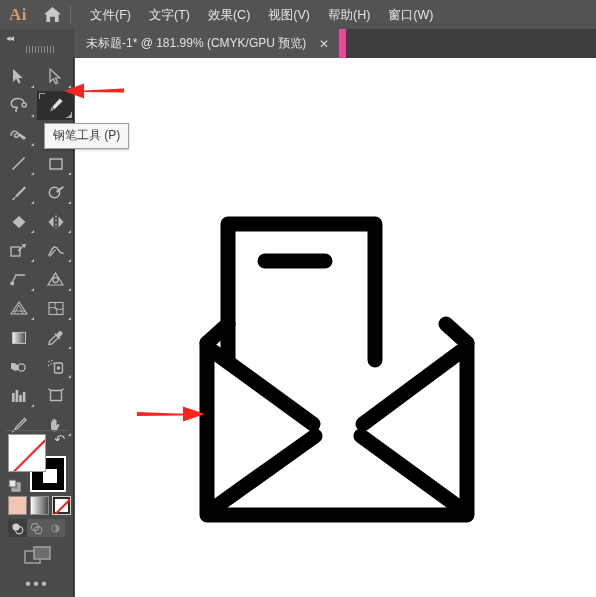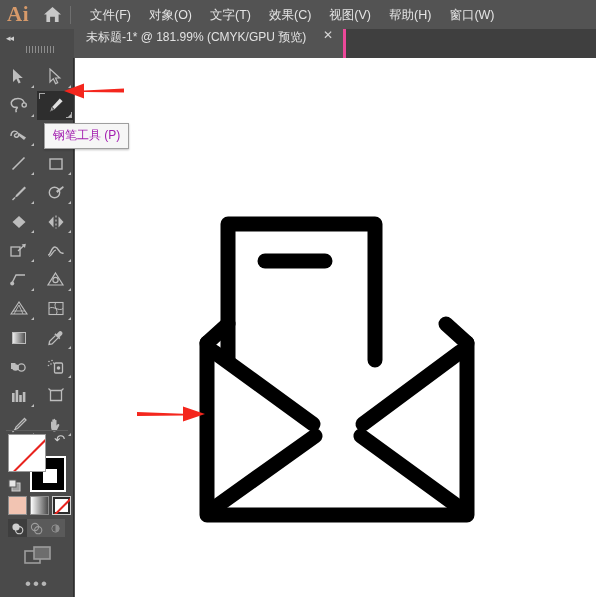--- a/index.html
+++ b/index.html
@@ -10,42 +10,42 @@
     -webkit-font-smoothing:antialiased;
   }
   #app{ position:relative; width:596px; height:597px; }
 
   
   .menubar{
     position:absolute; left:0; top:0; width:596px; height:29px;
     background:#535353; display:flex; align-items:center;
   }
   .ai-logo{
-    width:36px; text-align:center; color:#d79a6a; font-size:21px;
+    width:36px; text-align:center; color:#d79a6a; font-size:17px;
     font-weight:bold; letter-spacing:.5px; font-family:"Liberation Serif",serif;
     line-height:29px;
   }
   .home-btn{ width:32px; height:29px; display:flex; align-items:center; justify-content:center; }
   .home-btn svg{ display:block; }
   .mb-sep{ width:1px; height:18px; background:#6e6e6e; margin:0 6px 0 2px; }
   .menu-items{ display:flex; align-items:center; gap:0px; margin-left:4px; }
   .menu-item{
     color:#e4e4e4; font-size:12.5px; padding:4px 9px; line-height:16px;
     white-space:nowrap;
   }
 
   
   .tabbar{
     position:absolute; left:0; top:29px; width:596px; height:29px;
     background:#3f3f3f;
   }
   .doc-tab{
     position:absolute; left:74px; top:0; height:29px; width:272px;
-    background:#535353; display:flex; 
-    padding:0 6px 0 12px; border-right:3px solid #ec4899;
+    background:#535353; display:flex; align-items:center;
+    padding:0 6px 0 12px; border-right:7px solid #ec4899;
   }
   .doc-tab .title{ color:#e2e2e2; font-size:12px; white-space:nowrap; }
   .doc-tab .closex{
     margin-left:auto; color:#d6d6d6; font-size:12px; width:18px; text-align:center;
     line-height:12px;
   }
   .watermark{
     position:absolute; left:358px; top:0; height:29px; display:flex; align-items:center;
     color:#9d9d9d; font-size:12.5px; white-space:nowrap;
   }
@@ -116,21 +116,21 @@
   .canvas{
     position:absolute; left:75px; top:58px; width:521px; height:539px;
     background:#ffffff; overflow:hidden;
   }
   .art{ position:absolute; left:0; top:0; }
 
   
   .tooltip{
     position:absolute; left:44px; top:123px; z-index:40;
     background:#f6f6f6; border:1px solid #9f9f9f;
-    color:#a21caf; font-size:12px; padding:3px 8px 4px 8px;
+    color:#404040; font-size:12px; padding:3px 8px 4px 8px;
     white-space:nowrap; box-shadow:0 1px 2px rgba(0,0,0,.25);
   }
 
   
   .arrow{ position:absolute; z-index:50; }
 </style>
 </head>
 <body>
 
 <div id="app">
@@ -138,21 +138,20 @@
   <div class="menubar">
     <div class="ai-logo">Ai</div>
     <div class="home-btn">
       <svg width="19" height="17" viewBox="0 0 19 17">
           <path d="M9.5 1 L18 8.4 L15.6 8.4 L15.6 16 L11.9 16 L11.9 10.8 L7.1 10.8 L7.1 16 L3.4 16 L3.4 8.4 L1 8.4 Z" fill="#c9c9c9"></path>
         </svg>
     </div>
     <div class="mb-sep"></div>
     <div class="menu-items">
       <div class="menu-item">文件(F)</div>
-      <div class="menu-item">对象(O)</div>
       <div class="menu-item">文字(T)</div>
       <div class="menu-item">效果(C)</div>
       <div class="menu-item">视图(V)</div>
       <div class="menu-item">帮助(H)</div>
       <div class="menu-item">窗口(W)</div>
     </div>
   </div>
 
   <div class="tabbar">
     <div class="doc-tab">

